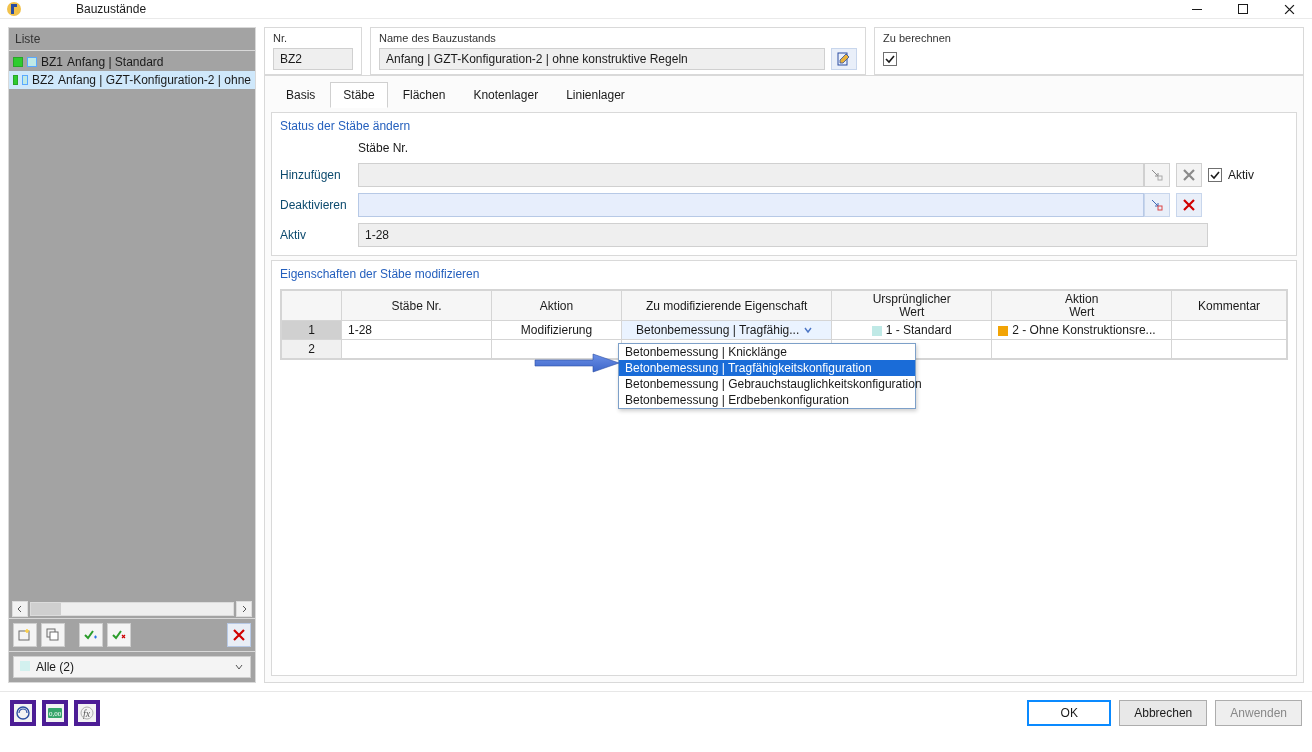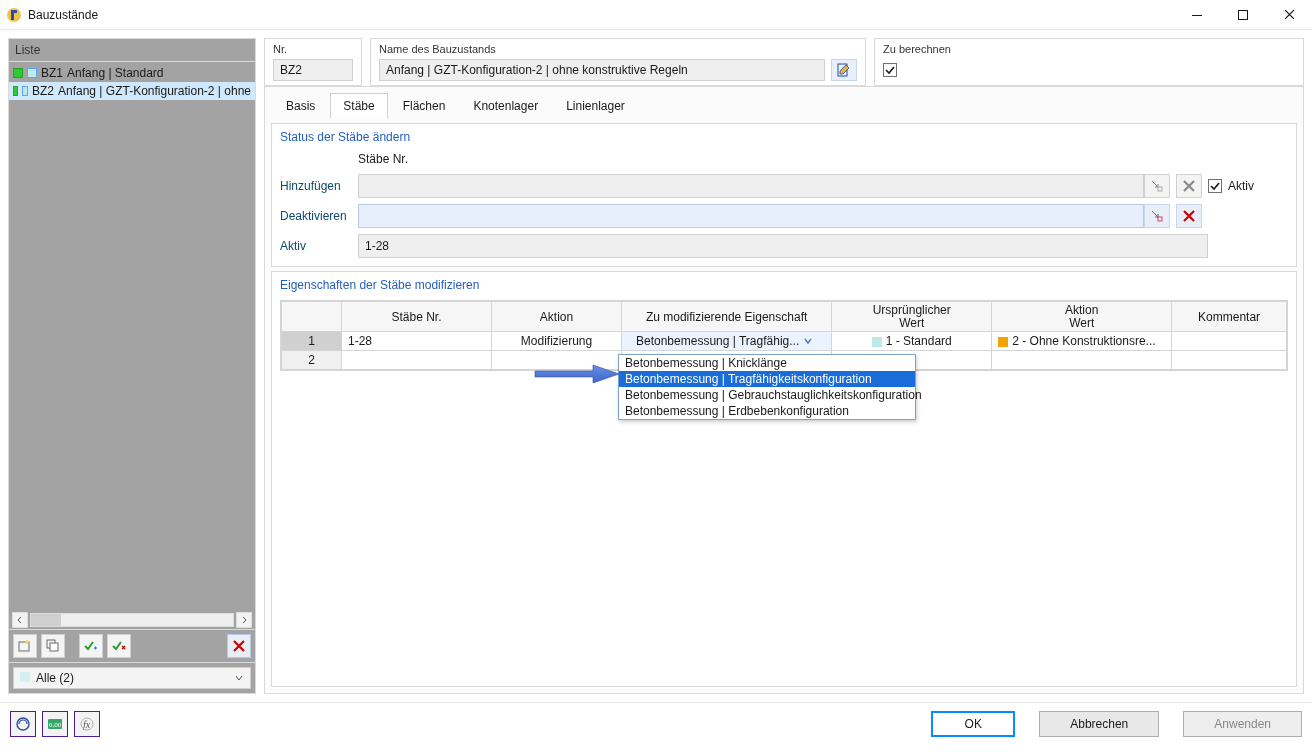--- a/index.html
+++ b/index.html
@@ -16,21 +16,21 @@
     --muted: #4a6fa8;
     --tbl-border: #d5d5d5;
     --tab-active-bg: #f1f1f1;
     --btn-bg: #e6e6e6;
     --ok-blue: #0a8aff;
   }
   * { box-sizing: border-box; }
   html, body { margin:0; padding:0; width:1312px; height:752px; font-family: "Segoe UI", Tahoma, sans-serif; font-size:12px; background:#fff; color:var(--text); overflow:hidden;}
   
   
-  .titlebar { height:30px; display:flex; align-items:center; border-bottom:1px solid #eaeaea; padding:0 0 0 6px; }
+  .titlebar { height:19px; display:flex; align-items:center; border-bottom:1px solid #eaeaea; padding:0 0 0 6px;gap:48px; }
   .app-icon { width:16px; height:16px; margin-right:6px; display:flex; align-items:center; justify-content:center; }
   .titlebar-title { flex:0 0 auto; font-size:12px; }
   .titlebar-spacer { flex:1 1 auto; }
   .win-controls { display:flex; height:100%; }
   .win-btn { width:46px; display:flex; align-items:center; justify-content:center; }
   
   
   .outer { display:flex; height:672px; padding:8px; gap:8px; }
   .left-pane { width:248px; border:1px solid var(--panel-border); background:#a3a3a3; display:flex; flex-direction:column; }
   .right-pane { flex:1 1 auto; display:flex; flex-direction:column; }
@@ -118,23 +118,23 @@
   .dropdown { position:absolute; top:53px; left:337px; width:298px; border:1px solid #7da0c9; background:#fff; box-shadow:1px 2px 4px rgba(0,0,0,0.2); z-index:10; }
   .dropdown .opt { padding:1px 6px; font-size:12px; white-space:nowrap; }
   .dropdown .opt.sel { background:#1a6cd8; color:#fff; }
   
   
   .arrow-anno { position:absolute; top:62px; left:252px; pointer-events:none; z-index:11; }
   
   
   .bottombar { height:42px; border-top:1px solid #e7e7e7; display:flex; align-items:center; padding:0 10px; background:#fff; }
   .bb-left { display:flex; gap:6px; }
-  .bb-btn { width:26px; height:26px; border:1px solid #4c1d95; background:#f3f3f3; display:flex; align-items:center; justify-content:center; }
+  .bb-btn { width:26px; height:26px; border:4px solid #4c1d95; background:#f3f3f3; display:flex; align-items:center; justify-content:center; }
   .bb-spacer { flex:1; }
-  .dlg-btn { height:26px; min-width:84px; border:1px solid #adadad; background:#e8e8e8; margin-left:24px; display:flex; align-items:center; justify-content:center; padding:0 30px; }
+  .dlg-btn { height:26px; min-width:84px; border:1px solid #adadad; background:#e8e8e8; margin-left:8px; display:flex; align-items:center; justify-content:center; padding:0 14px; }
   .dlg-btn.primary { border:2px solid #0a8aff; background:#fff; }
   .dlg-btn.disabled { color:#888; background:#eee; }
   
   svg { display:block; }
 </style>
 </head>
 <body>
 
 <div class="titlebar">
   <span class="app-icon">

